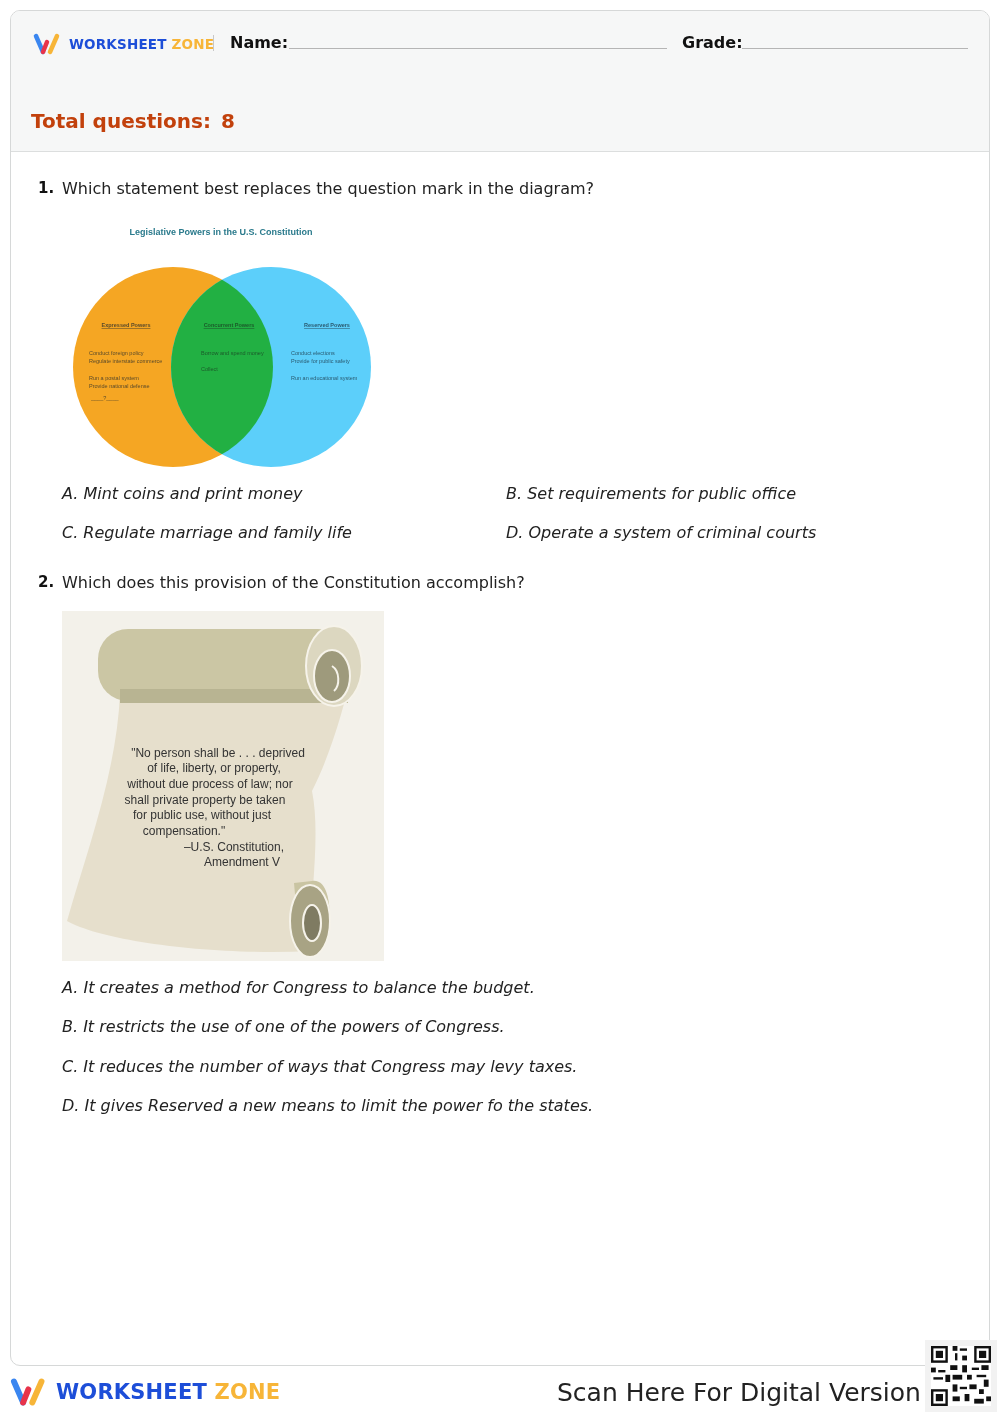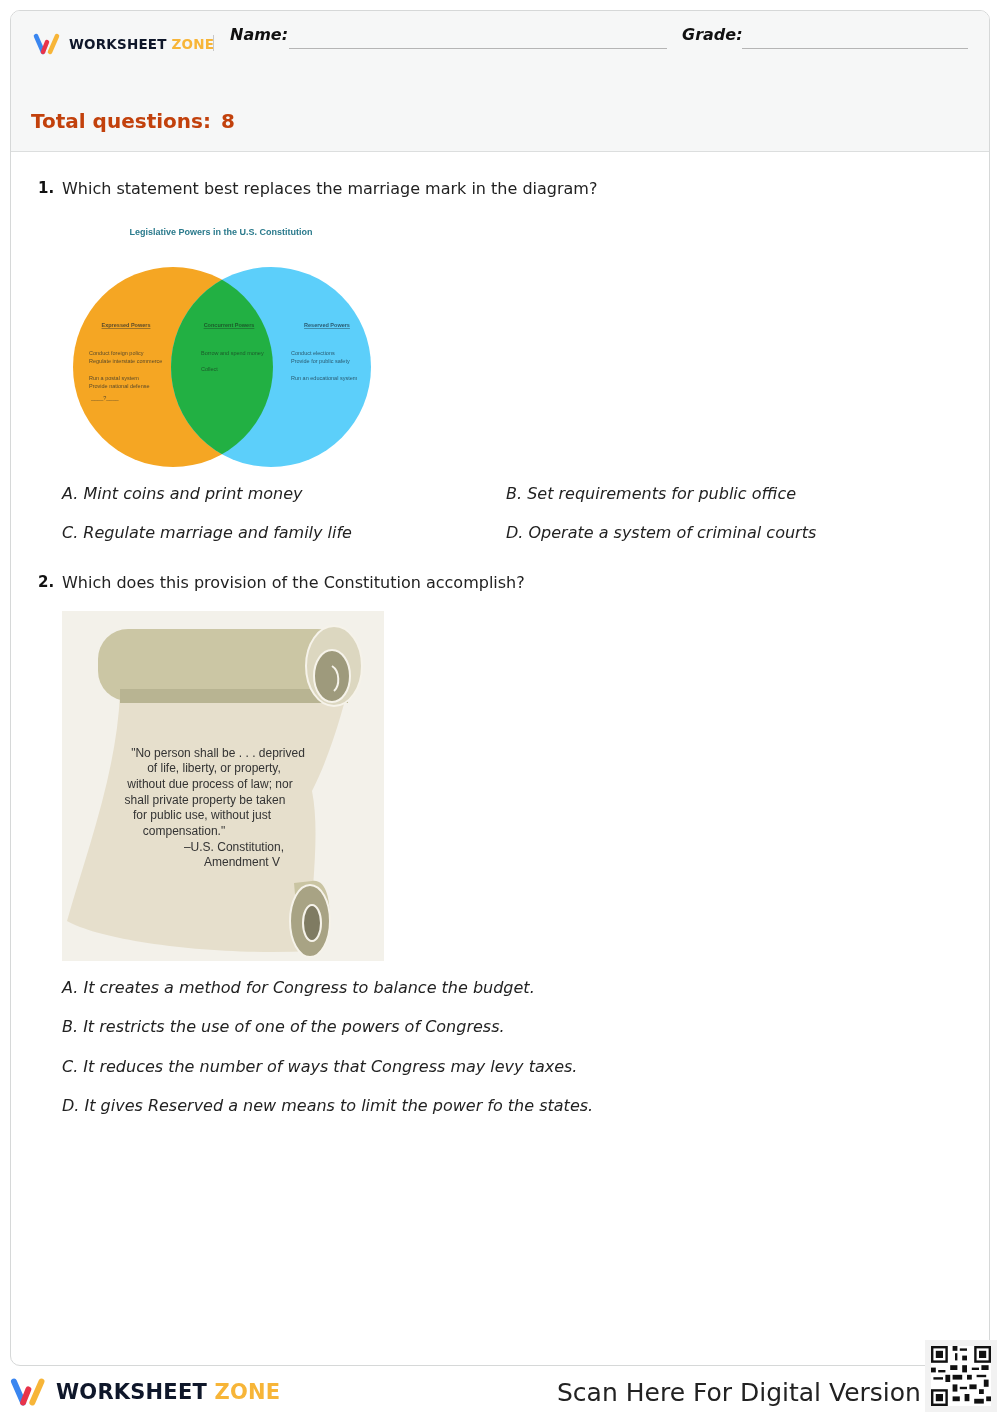--- a/index.html
+++ b/index.html
@@ -10,25 +10,25 @@
     position: absolute; left: 10px; top: 10px; width: 980px; height: 1356px;
     border: 1px solid #d6d8d8; border-radius: 10px; background: #fff; overflow: hidden;
   }
   .header {
     position: absolute; left: 0; top: 0; width: 100%; height: 141px;
     background: #f6f7f7; border-bottom: 1px solid #dcdede;
   }
   .logo { position: absolute; left: 22px; top: 22px; display: flex; align-items: center; }
   .logo-mark { width: 32px; height: 22px; margin-right: 4px; }
   .logo-text { font-size: 13.5px; font-weight: bold; letter-spacing: 0.2px; }
-  .logo-text .w { color: #0f172a; }
+  .logo-text .w { color: #1d4ed8; }
   .logo-text .z { color: #f7b538; }
   .logo-sep { position: absolute; left: 202px; top: 24px; width: 1px; height: 16px; background: #c8c8c8; }
 
-  .field-label { position: absolute; top: 14px; font-size: 16px; font-weight: bold; color: #111; font-style: italic; }
+  .field-label { position: absolute; top: 22px; font-size: 16px; font-weight: bold; color: #111; }
   .field-line { position: absolute; top: 37px; height: 1px; background: #b5b5b5; }
 
   .total { position: absolute; left: 20px; top: 98px; font-size: 20px; font-weight: bold; color: #c2410c; }
   .total .num { margin-left: 10px; }
 
   .q-num { position: absolute; left: 27px; font-size: 15px; font-weight: bold; color: #111; }
   .q-text { position: absolute; left: 51px; font-size: 16px; color: #222; }
   .opt { position: absolute; font-size: 16px; color: #222; font-style: italic; }
 
   .venn { position: absolute; left: 60px; top: 212px; width: 320px; height: 250px; }
@@ -61,21 +61,21 @@
 
     <div class="field-label" style="left:671px;text-align:right;">Grade:</div>
     <div class="field-line" style="left:731px; width:226px;"></div>
 
     <div class="total">
       <span>Total questions:</span><span class="num">8</span>
     </div>
   </div>
 
   <div class="q-num" style="top:168px;">1.</div>
-  <div class="q-text" style="top:168px;">Which statement best replaces the marriage mark in the diagram?</div>
+  <div class="q-text" style="top:168px;">Which statement best replaces the question mark in the diagram?</div>
 
   <svg class="venn" viewBox="0 0 320 250">
     <text x="150" y="12" text-anchor="middle" font-family="Liberation Sans, sans-serif" font-size="9" font-weight="bold" fill="#2a7a8c">Legislative Powers in the U.S. Constitution</text>
     <ellipse cx="102" cy="144" rx="100" ry="100" fill="#f5a623"></ellipse>
     <ellipse cx="200" cy="144" rx="100" ry="100" fill="#5ccffa"></ellipse>
     <clipPath id="clipL">
         <ellipse cx="102" cy="144" rx="100" ry="100"></ellipse>
       </clipPath>
     <ellipse cx="200" cy="144" rx="100" ry="100" fill="#22b043" clip-path="url(#clipL)"></ellipse>
 

